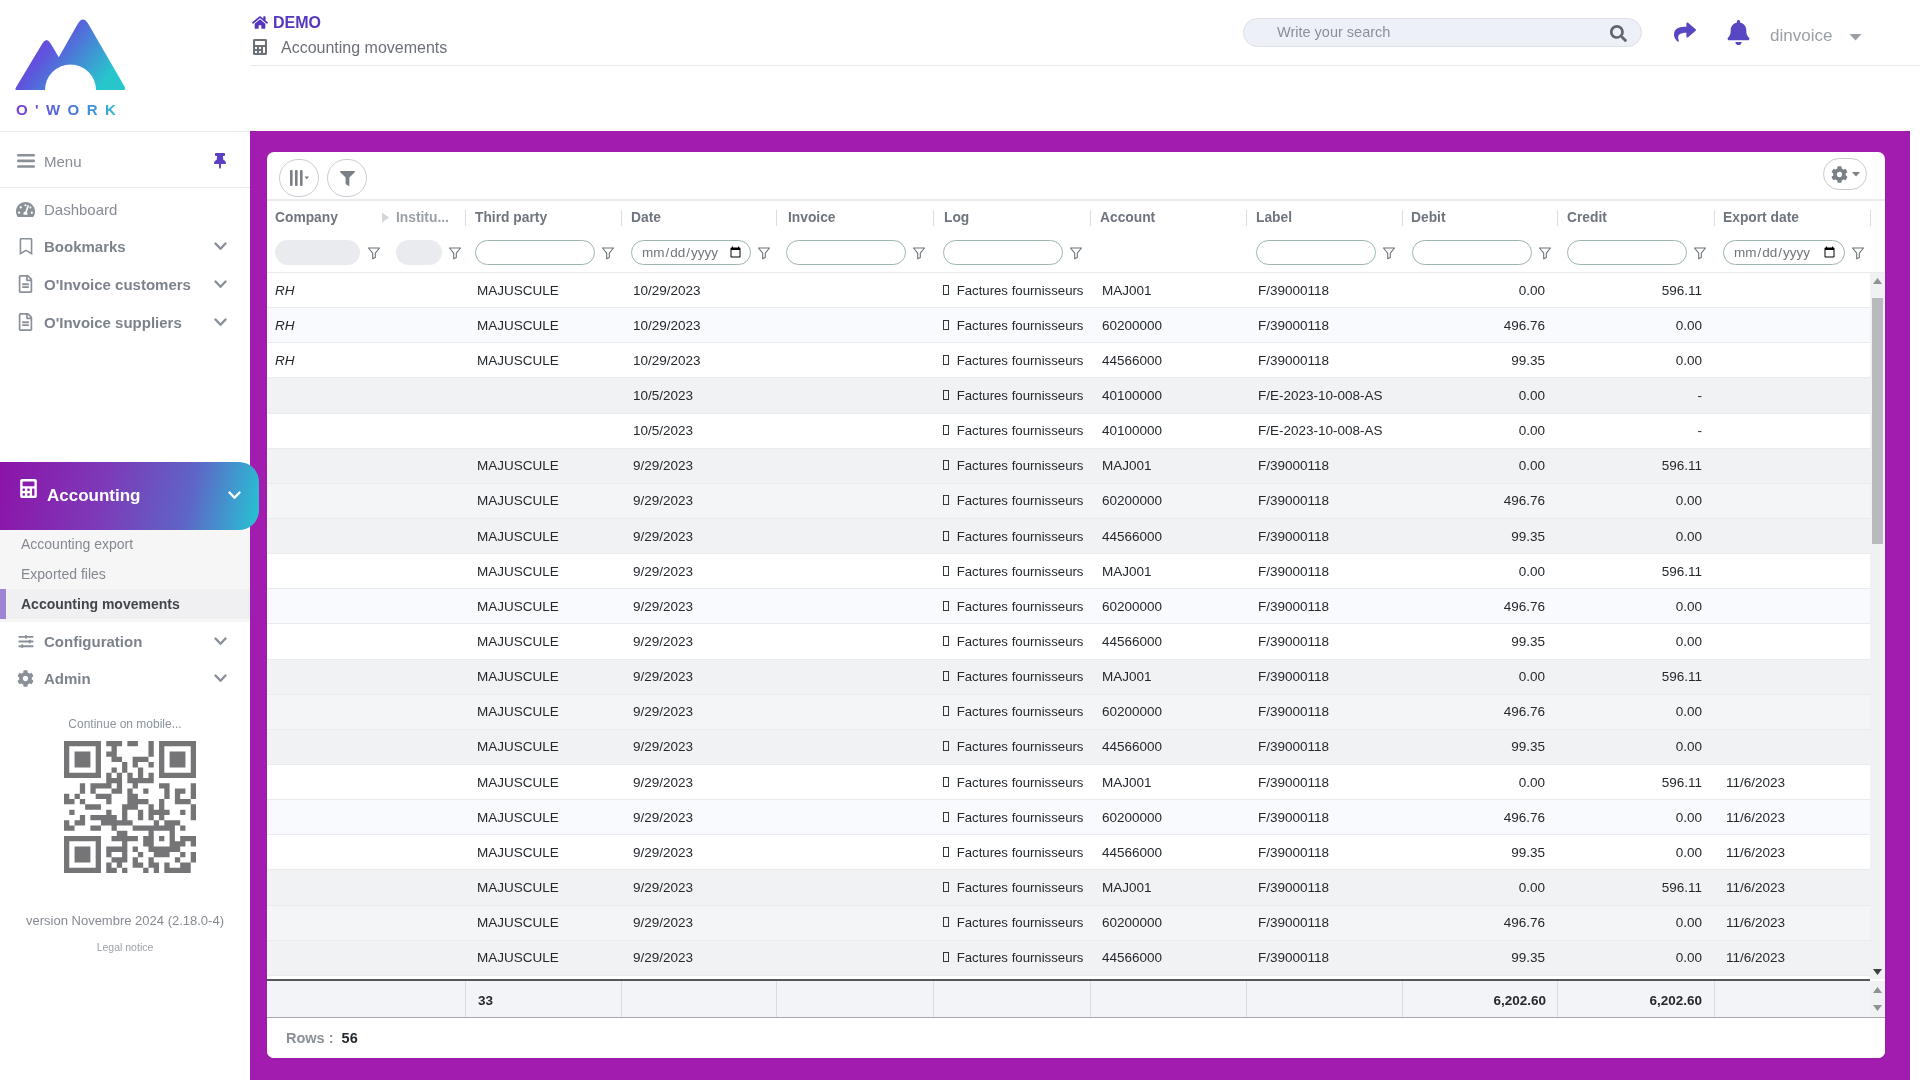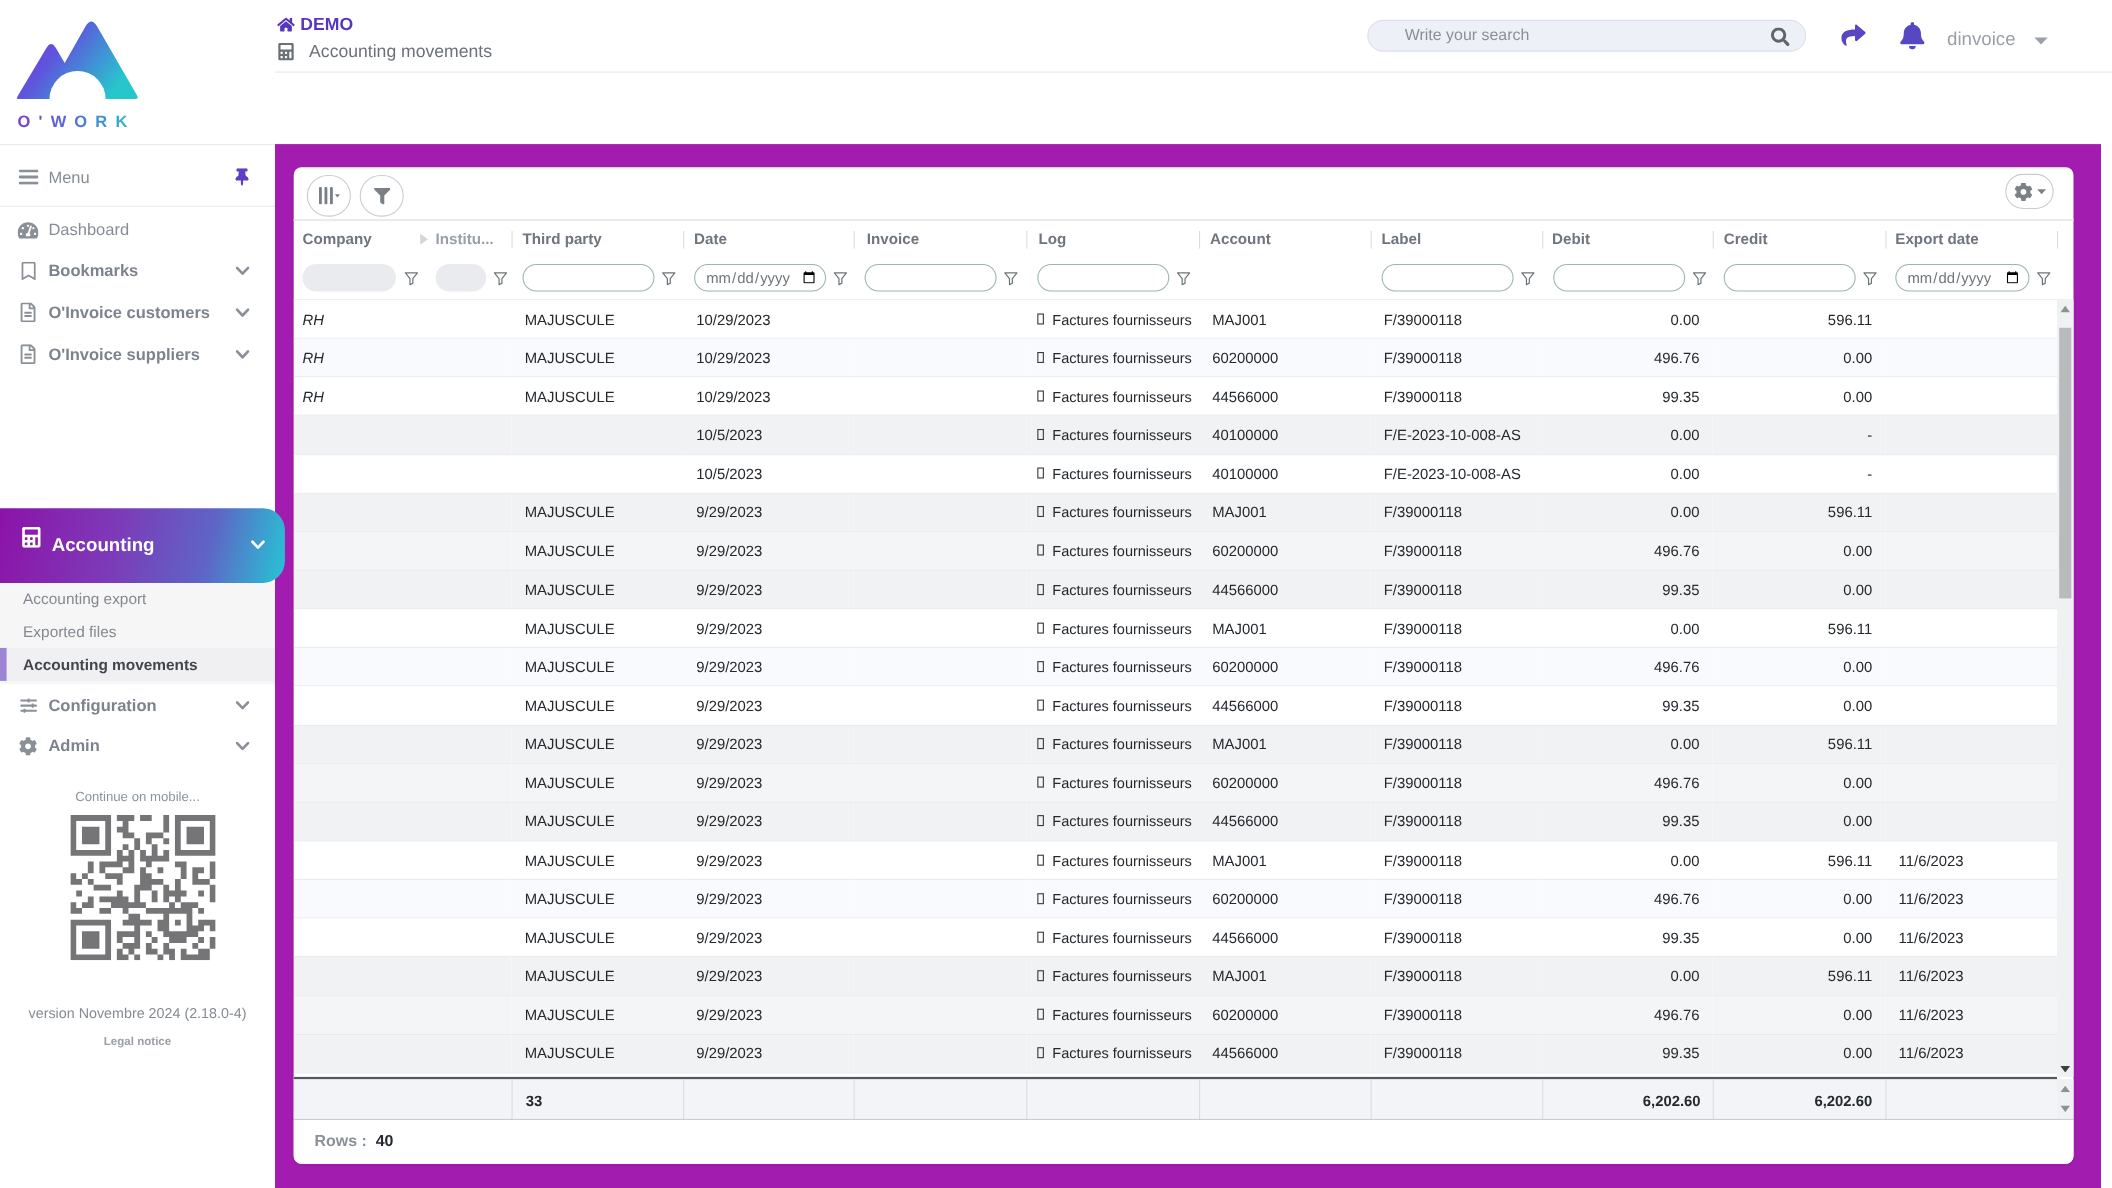--- a/index.html
+++ b/index.html
@@ -502,21 +502,21 @@
             <path d="M0 6h9L4.5 0z" fill="#8d9296"></path>
           </svg>
         </div>
     <div style="position:absolute;left:0;bottom:2px;width:15px;height:14px;display:flex;align-items:center;justify-content:center;">
           <svg width="9" height="6" viewBox="0 0 9 6">
             <path d="M0 0h9L4.5 6z" fill="#8d9296"></path>
           </svg>
         </div>
   </div>
   <div id="foot">
-        <span style="position:absolute;left:19px;top:12px;color:#8a9097;font-size:14.5px;font-weight:bold;">Rows :&nbsp; <b style="color:#24292e;">40</b></span>
+        <span style="position:absolute;left:19px;top:12px;color:#8a9097;font-size:14.5px;font-weight:bold;">Rows :&nbsp; <b style="color:#24292e;">56</b></span>
       </div>
 </div>
 </div>
 
 <div id="sidebar">
   <svg style="position:absolute;left:14px;top:15px" width="114" height="103" viewBox="0 0 114 103">
     <defs>
       <linearGradient id="lg1" x1="0" y1="0" x2="1" y2="0.5">
         <stop offset="0" stop-color="#8c2dd8"></stop>
           <stop offset="0.42" stop-color="#5e55dd"></stop>
@@ -626,13 +626,13 @@
     Admin
     <svg class="chev" width="13" height="9" viewBox="0 0 13 9">
         <path d="M1.5 1.5 6.5 6.8 11.5 1.5" fill="none" stroke="#8a9097" stroke-width="2.4" stroke-linecap="round" stroke-linejoin="round"></path>
       </svg>
   </div>
   <div style="position:absolute;left:0;top:717px;width:250px;text-align:center;font-size:12px;color:#8b939c;">Continue on mobile...</div>
   <svg style="position:absolute;left:64px;top:741px" width="132" height="132" viewBox="0 0 25 25">
       <path fill="#757577" d="M0 0h7v1h-7zM8 0h3v1h-3zM12 0h2v1h-2zM16 0h1v1h-1zM18 0h7v1h-7zM0 1h1v1h-1zM6 1h1v1h-1zM9 1h1v1h-1zM16 1h1v1h-1zM18 1h1v1h-1zM24 1h1v1h-1zM0 2h1v1h-1zM2 2h3v1h-3zM6 2h1v1h-1zM8 2h2v1h-2zM16 2h1v1h-1zM18 2h1v1h-1zM20 2h3v1h-3zM24 2h1v1h-1zM0 3h1v1h-1zM2 3h3v1h-3zM6 3h1v1h-1zM9 3h2v1h-2zM13 3h3v1h-3zM18 3h1v1h-1zM20 3h3v1h-3zM24 3h1v1h-1zM0 4h1v1h-1zM2 4h3v1h-3zM6 4h1v1h-1zM11 4h1v1h-1zM13 4h1v1h-1zM16 4h1v1h-1zM18 4h1v1h-1zM20 4h3v1h-3zM24 4h1v1h-1zM0 5h1v1h-1zM6 5h1v1h-1zM9 5h1v1h-1zM11 5h1v1h-1zM14 5h1v1h-1zM18 5h1v1h-1zM24 5h1v1h-1zM0 6h7v1h-7zM8 6h1v1h-1zM10 6h1v1h-1zM12 6h1v1h-1zM14 6h1v1h-1zM16 6h1v1h-1zM18 6h7v1h-7zM8 7h3v1h-3zM12 7h5v1h-5zM3 8h1v1h-1zM5 8h4v1h-4zM10 8h1v1h-1zM13 8h1v1h-1zM18 8h2v1h-2zM24 8h1v1h-1zM3 9h1v1h-1zM5 9h1v1h-1zM9 9h2v1h-2zM12 9h1v1h-1zM15 9h1v1h-1zM19 9h1v1h-1zM21 9h2v1h-2zM24 9h1v1h-1zM0 10h1v1h-1zM2 10h1v1h-1zM6 10h3v1h-3zM12 10h2v1h-2zM19 10h1v1h-1zM21 10h1v1h-1zM24 10h1v1h-1zM0 11h2v1h-2zM3 11h1v1h-1zM8 11h1v1h-1zM12 11h4v1h-4zM18 11h1v1h-1zM21 11h3v1h-3zM4 12h3v1h-3zM11 12h3v1h-3zM16 12h1v1h-1zM18 12h1v1h-1zM24 12h1v1h-1zM1 13h1v1h-1zM8 13h1v1h-1zM11 13h1v1h-1zM14 13h1v1h-1zM16 13h4v1h-4zM22 13h1v1h-1zM24 13h1v1h-1zM3 14h1v1h-1zM5 14h5v1h-5zM11 14h1v1h-1zM14 14h1v1h-1zM16 14h1v1h-1zM18 14h1v1h-1zM24 14h1v1h-1zM0 15h1v1h-1zM2 15h2v1h-2zM7 15h6v1h-6zM17 15h1v1h-1zM19 15h3v1h-3zM0 16h2v1h-2zM5 16h2v1h-2zM9 16h1v1h-1zM13 16h8v1h-8zM22 16h1v1h-1zM10 17h2v1h-2zM16 17h1v1h-1zM20 17h1v1h-1zM0 18h7v1h-7zM9 18h5v1h-5zM15 18h2v1h-2zM18 18h1v1h-1zM20 18h1v1h-1zM22 18h3v1h-3zM0 19h1v1h-1zM6 19h1v1h-1zM11 19h1v1h-1zM15 19h2v1h-2zM20 19h3v1h-3zM24 19h1v1h-1zM0 20h1v1h-1zM2 20h3v1h-3zM6 20h1v1h-1zM8 20h4v1h-4zM13 20h1v1h-1zM16 20h6v1h-6zM0 21h1v1h-1zM2 21h3v1h-3zM6 21h1v1h-1zM8 21h1v1h-1zM11 21h1v1h-1zM14 21h1v1h-1zM17 21h3v1h-3zM22 21h1v1h-1zM24 21h1v1h-1zM0 22h1v1h-1zM2 22h3v1h-3zM6 22h1v1h-1zM9 22h3v1h-3zM13 22h1v1h-1zM16 22h1v1h-1zM21 22h1v1h-1zM24 22h1v1h-1zM0 23h1v1h-1zM6 23h1v1h-1zM8 23h1v1h-1zM10 23h1v1h-1zM13 23h2v1h-2zM16 23h2v1h-2zM19 23h1v1h-1zM22 23h2v1h-2zM0 24h7v1h-7zM8 24h2v1h-2zM11 24h1v1h-1zM15 24h1v1h-1zM17 24h1v1h-1zM19 24h5v1h-5z"></path>
     </svg>
   <div style="position:absolute;left:0;top:913px;width:250px;text-align:center;font-size:13px;color:#868b92;">version Novembre 2024 (2.18.0-4)</div>
-  <div style="position:absolute;left:0;top:941px;width:250px;text-align:center;font-size:10.5px;color:#9ba0a6;font-weight:bold;">Legal notice</div>
+  <div style="position:absolute;left:0;top:941px;width:250px;text-align:center;font-size:10.5px;color:#9ba0a6;">Legal notice</div>
 </div>
 </body></html>

